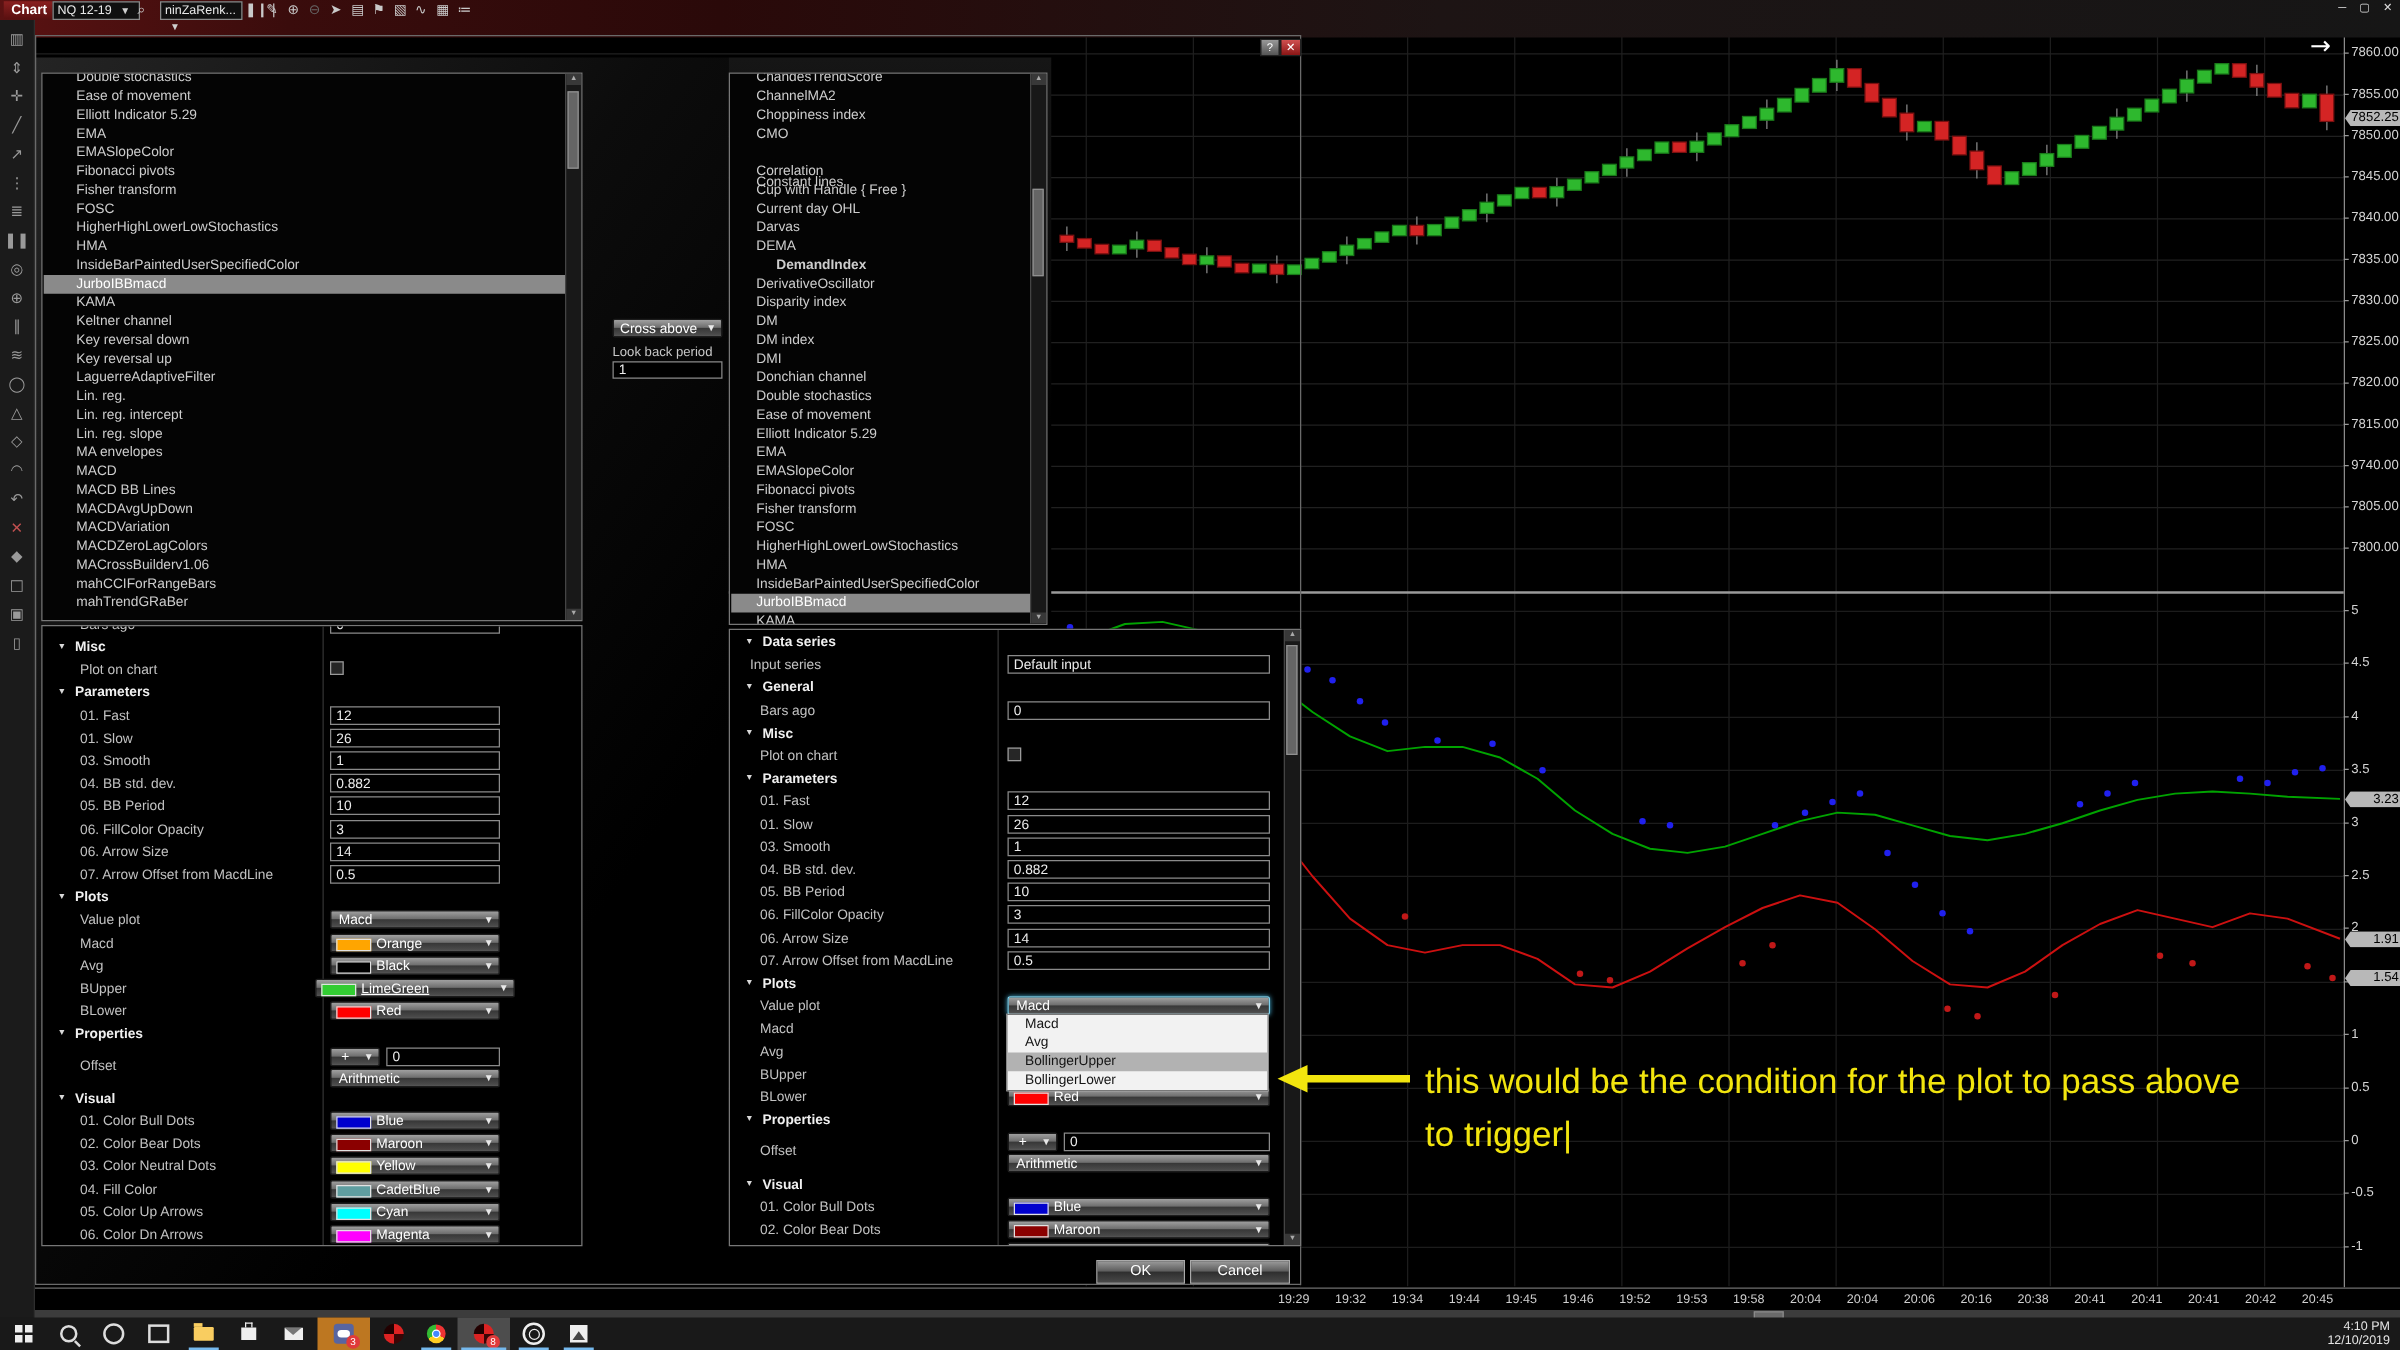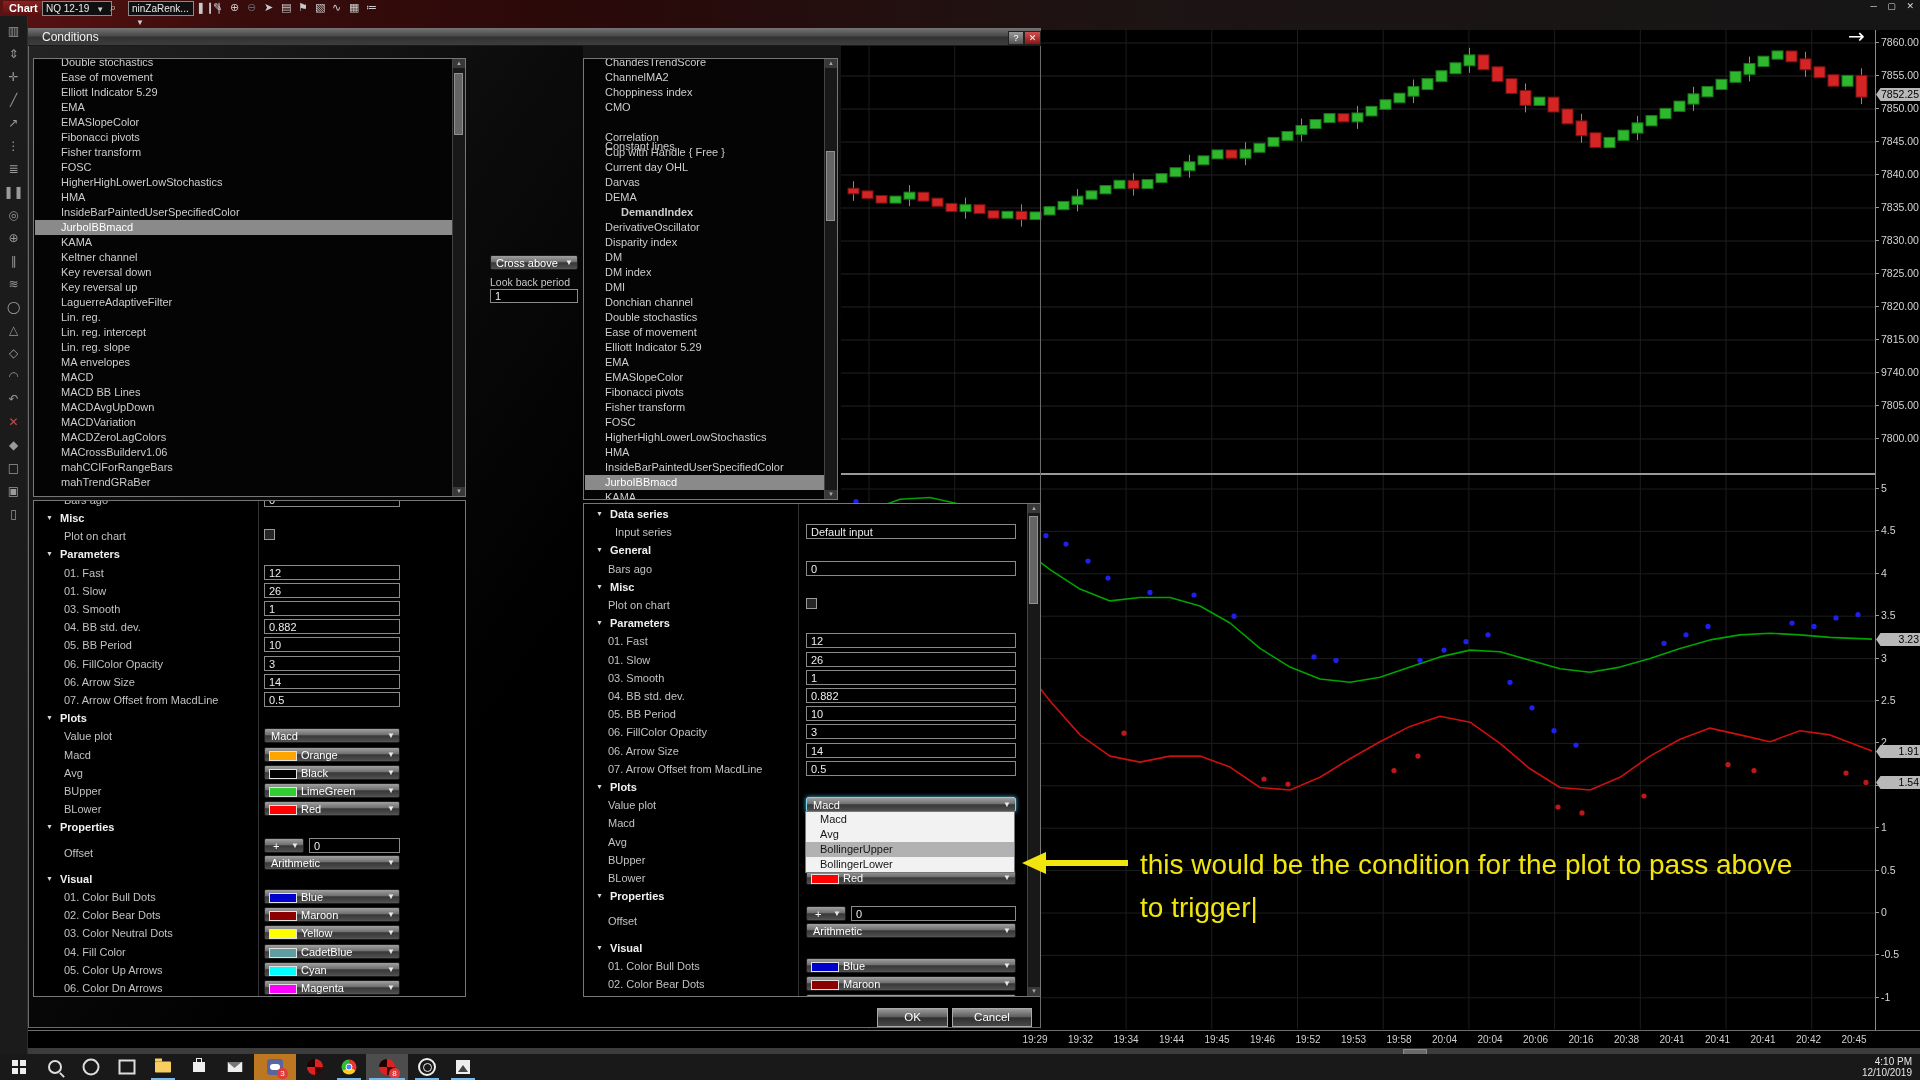--- a/index.html
+++ b/index.html
@@ -422,23 +422,20 @@
       <div class="lt-ico abs" style="top:445px;">□</div>
       <div class="lt-ico abs" style="top:468px;">▣</div>
       <div class="lt-ico abs" style="top:491px;">▯</div>
     </div>
 
   <div id="dialog-layer" class="abs">
     <div class="zone-a abs"></div>
     <div class="zone-b abs"></div>
     <div class="zone-c abs"></div>
     <div id="dlg-frame" class="abs"></div>
-    <div id="dlg-title" class="abs">
-      <span class="txt">Conditions</span>
-    </div>
     <div id="dlg-help" class="abs">?</div>
     <div id="dlg-close" class="abs">✕</div>
 
     <div id="list-left" class="listbox abs" style="left:33px;top:58px;width:433px;height:439px;">
         <div class="li" style="position:absolute;left:1px;right:13px;top:-4px;padding-left:26px;">Double stochastics</div>
         <div class="li" style="position:absolute;left:1px;right:13px;top:11px;padding-left:26px;">Ease of movement</div>
         <div class="li" style="position:absolute;left:1px;right:13px;top:26px;padding-left:26px;">Elliott Indicator 5.29</div>
         <div class="li" style="position:absolute;left:1px;right:13px;top:41px;padding-left:26px;">EMA</div>
         <div class="li" style="position:absolute;left:1px;right:13px;top:56px;padding-left:26px;">EMASlopeColor</div>
         <div class="li" style="position:absolute;left:1px;right:13px;top:71px;padding-left:26px;">Fibonacci pivots</div>
@@ -546,21 +543,21 @@
         <div class="inbox" style="position:absolute;left:230px;top:190.99999999999997px;width:136px;height:15px;line-height:14px;">0.5</div>
         <div class="hdr-tri" style="left:12px;top:213.19999999999996px;">▼</div>
         <div class="prow-hdr" style="left:26px;top:211.19999999999996px;">Plots</div>
         <div class="prow-lbl" style="left:30px;top:229.39999999999995px;">Value plot</div>
         <div class="gloss" style="position:absolute;left:230px;top:227.39999999999995px;width:136px;height:15px;padding:1px 0 0 6px;">Macd<div class="dd-arr abs">▼</div></div>
         <div class="prow-lbl" style="left:30px;top:247.59999999999994px;">Macd</div>
         <div class="gloss" style="position:absolute;left:230px;top:245.59999999999994px;width:136px;height:15px;padding:1px 0 0 36px;">Orange<div class="swatch" style="background:#FFA500;"></div><div class="dd-arr abs">▼</div></div>
         <div class="prow-lbl" style="left:30px;top:265.79999999999995px;">Avg</div>
         <div class="gloss" style="position:absolute;left:230px;top:263.79999999999995px;width:136px;height:15px;padding:1px 0 0 36px;">Black<div class="swatch" style="background:#000000;"></div><div class="dd-arr abs">▼</div></div>
         <div class="prow-lbl" style="left:30px;top:283.99999999999994px;">BUpper</div>
-        <div class="gloss" style="position:absolute;left:230px;top:281.99999999999994px;width:136px;height:15px;padding:1px 0 0 36px;">LimeGreen<div class="swatch" style="background:#32CD32;"></div><div class="dd-arr abs">▼</div></div>
+        <div class="gloss" style="position:absolute;left:218px;top:281.99999999999994px;width:160px;height:15px;padding:1px 0 0 36px;text-decoration:underline;">LimeGreen<div class="swatch" style="background:#32CD32;"></div><div class="dd-arr abs">▼</div></div>
         <div class="prow-lbl" style="left:30px;top:302.19999999999993px;">BLower</div>
         <div class="gloss" style="position:absolute;left:230px;top:300.19999999999993px;width:136px;height:15px;padding:1px 0 0 36px;">Red<div class="swatch" style="background:#FF0000;"></div><div class="dd-arr abs">▼</div></div>
         <div class="hdr-tri" style="left:12px;top:322.3999999999999px;">▼</div>
         <div class="prow-hdr" style="left:26px;top:320.3999999999999px;">Properties</div>
         <div class="prow-lbl" style="left:30px;top:345.5999999999999px;">Offset</div>
         <div class="gloss" style="position:absolute;left:230px;top:336.5999999999999px;width:40px;height:15px;padding:1px 0 0 8px;">+<div class="dd-arr abs">▼</div></div>
         <div class="inbox" style="position:absolute;left:275px;top:336.5999999999999px;width:91px;height:15px;line-height:14px;">0</div>
         <div class="gloss" style="position:absolute;left:230px;top:353.5999999999999px;width:136px;height:15px;padding:1px 0 0 6px;">Arithmetic<div class="dd-arr abs">▼</div></div>
         <div class="hdr-tri" style="left:12px;top:373.7999999999999px;">▼</div>
         <div class="prow-hdr" style="left:26px;top:371.7999999999999px;">Visual</div>
@@ -574,21 +571,21 @@
         <div class="gloss" style="position:absolute;left:230px;top:442.59999999999985px;width:136px;height:15px;padding:1px 0 0 36px;">CadetBlue<div class="swatch" style="background:#5F9EA0;"></div><div class="dd-arr abs">▼</div></div>
         <div class="prow-lbl" style="left:30px;top:462.79999999999984px;">05. Color Up Arrows</div>
         <div class="gloss" style="position:absolute;left:230px;top:460.79999999999984px;width:136px;height:15px;padding:1px 0 0 36px;">Cyan<div class="swatch" style="background:#00FFFF;"></div><div class="dd-arr abs">▼</div></div>
         <div class="prow-lbl" style="left:30px;top:480.99999999999983px;">06. Color Dn Arrows</div>
         <div class="gloss" style="position:absolute;left:230px;top:478.99999999999983px;width:136px;height:15px;padding:1px 0 0 36px;">Magenta<div class="swatch" style="background:#FF00FF;"></div><div class="dd-arr abs">▼</div></div>
       </div>
     <div id="panel-right" class="panel abs" style="left:583px;top:503px;width:458px;height:494px;">
         <div class="vdiv" style="left:214px;"></div>
         <div class="hdr-tri" style="left:12px;top:6px;">▼</div>
         <div class="prow-hdr" style="left:26px;top:4px;">Data series</div>
-        <div class="prow-lbl" style="left:31px;top:22.2px;">Input series</div>
+        <div class="prow-lbl" style="left:16px;top:22.2px;">Input series</div>
         <div class="inbox" style="position:absolute;left:222px;top:20.2px;width:210px;height:15px;line-height:14px;">Default input</div>
         <div class="hdr-tri" style="left:12px;top:42.4px;">▼</div>
         <div class="prow-hdr" style="left:26px;top:40.4px;">General</div>
         <div class="prow-lbl" style="left:24px;top:58.599999999999994px;">Bars ago</div>
         <div class="inbox" style="position:absolute;left:222px;top:56.599999999999994px;width:210px;height:15px;line-height:14px;">0</div>
         <div class="hdr-tri" style="left:12px;top:78.8px;">▼</div>
         <div class="prow-hdr" style="left:26px;top:76.8px;">Misc</div>
         <div class="prow-lbl" style="left:24px;top:95px;">Plot on chart</div>
         <div class="chk" style="left:222px;top:94px;"></div>
         <div class="hdr-tri" style="left:12px;top:115.2px;">▼</div>

